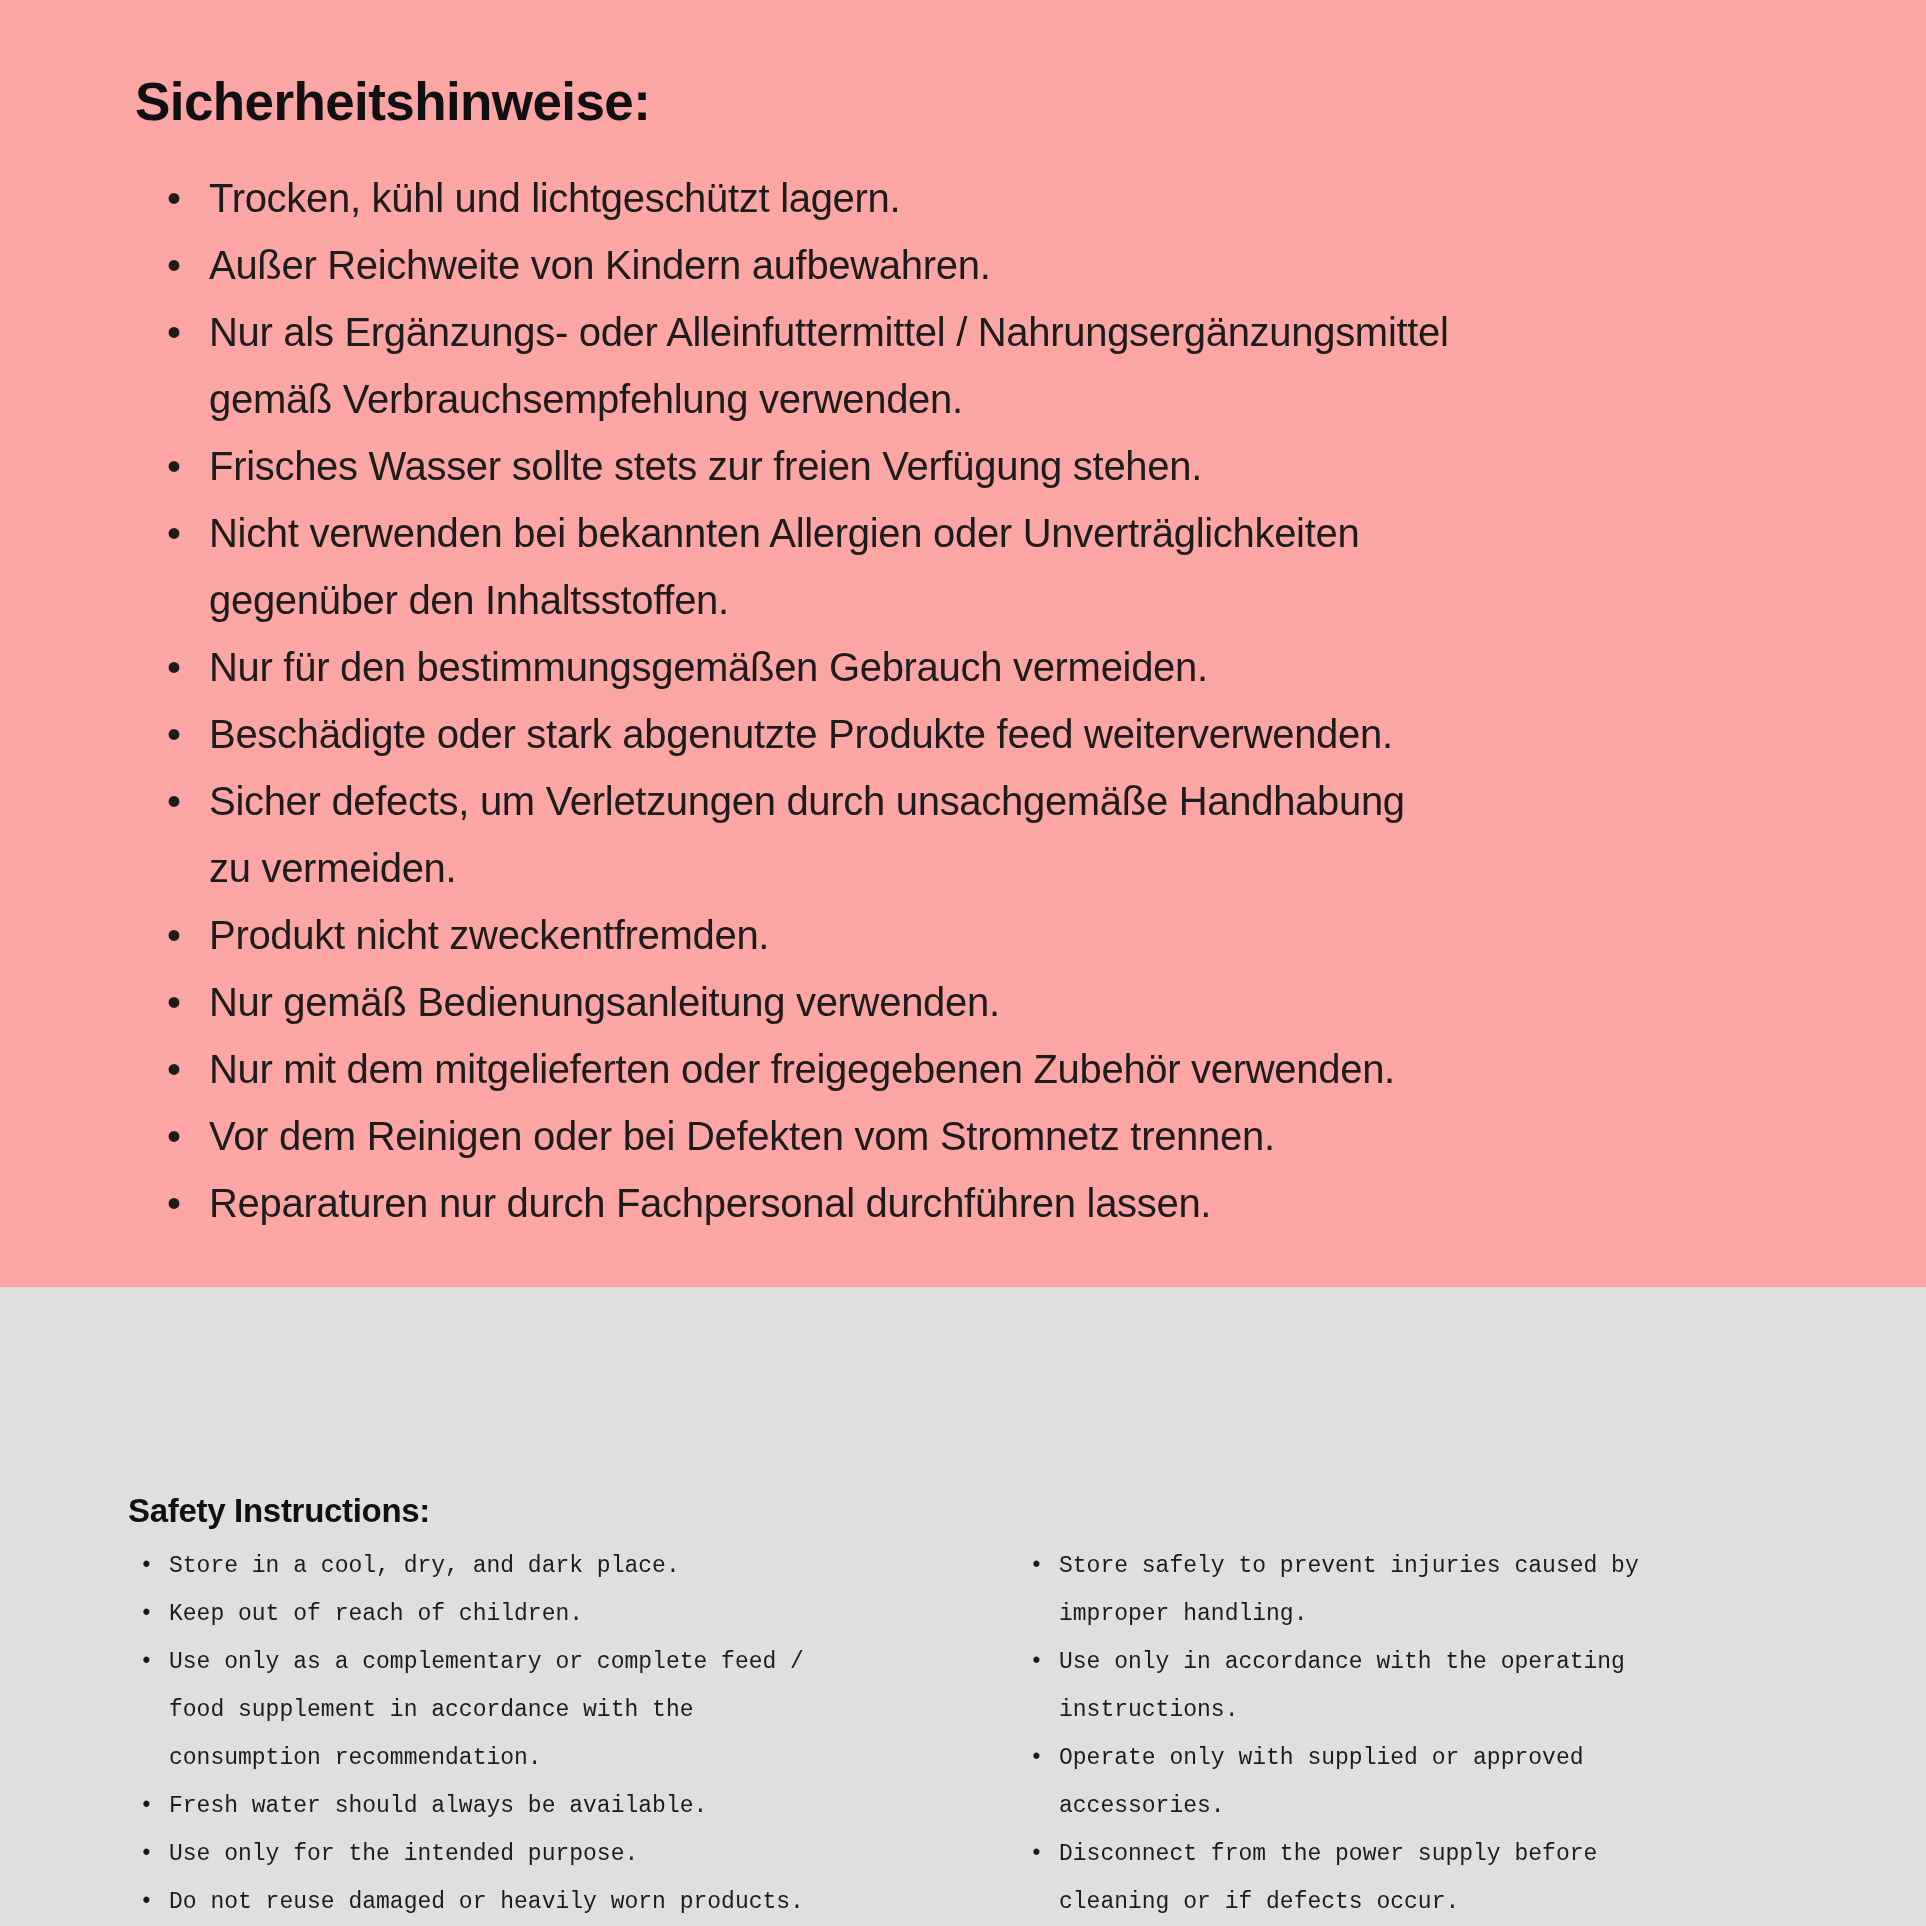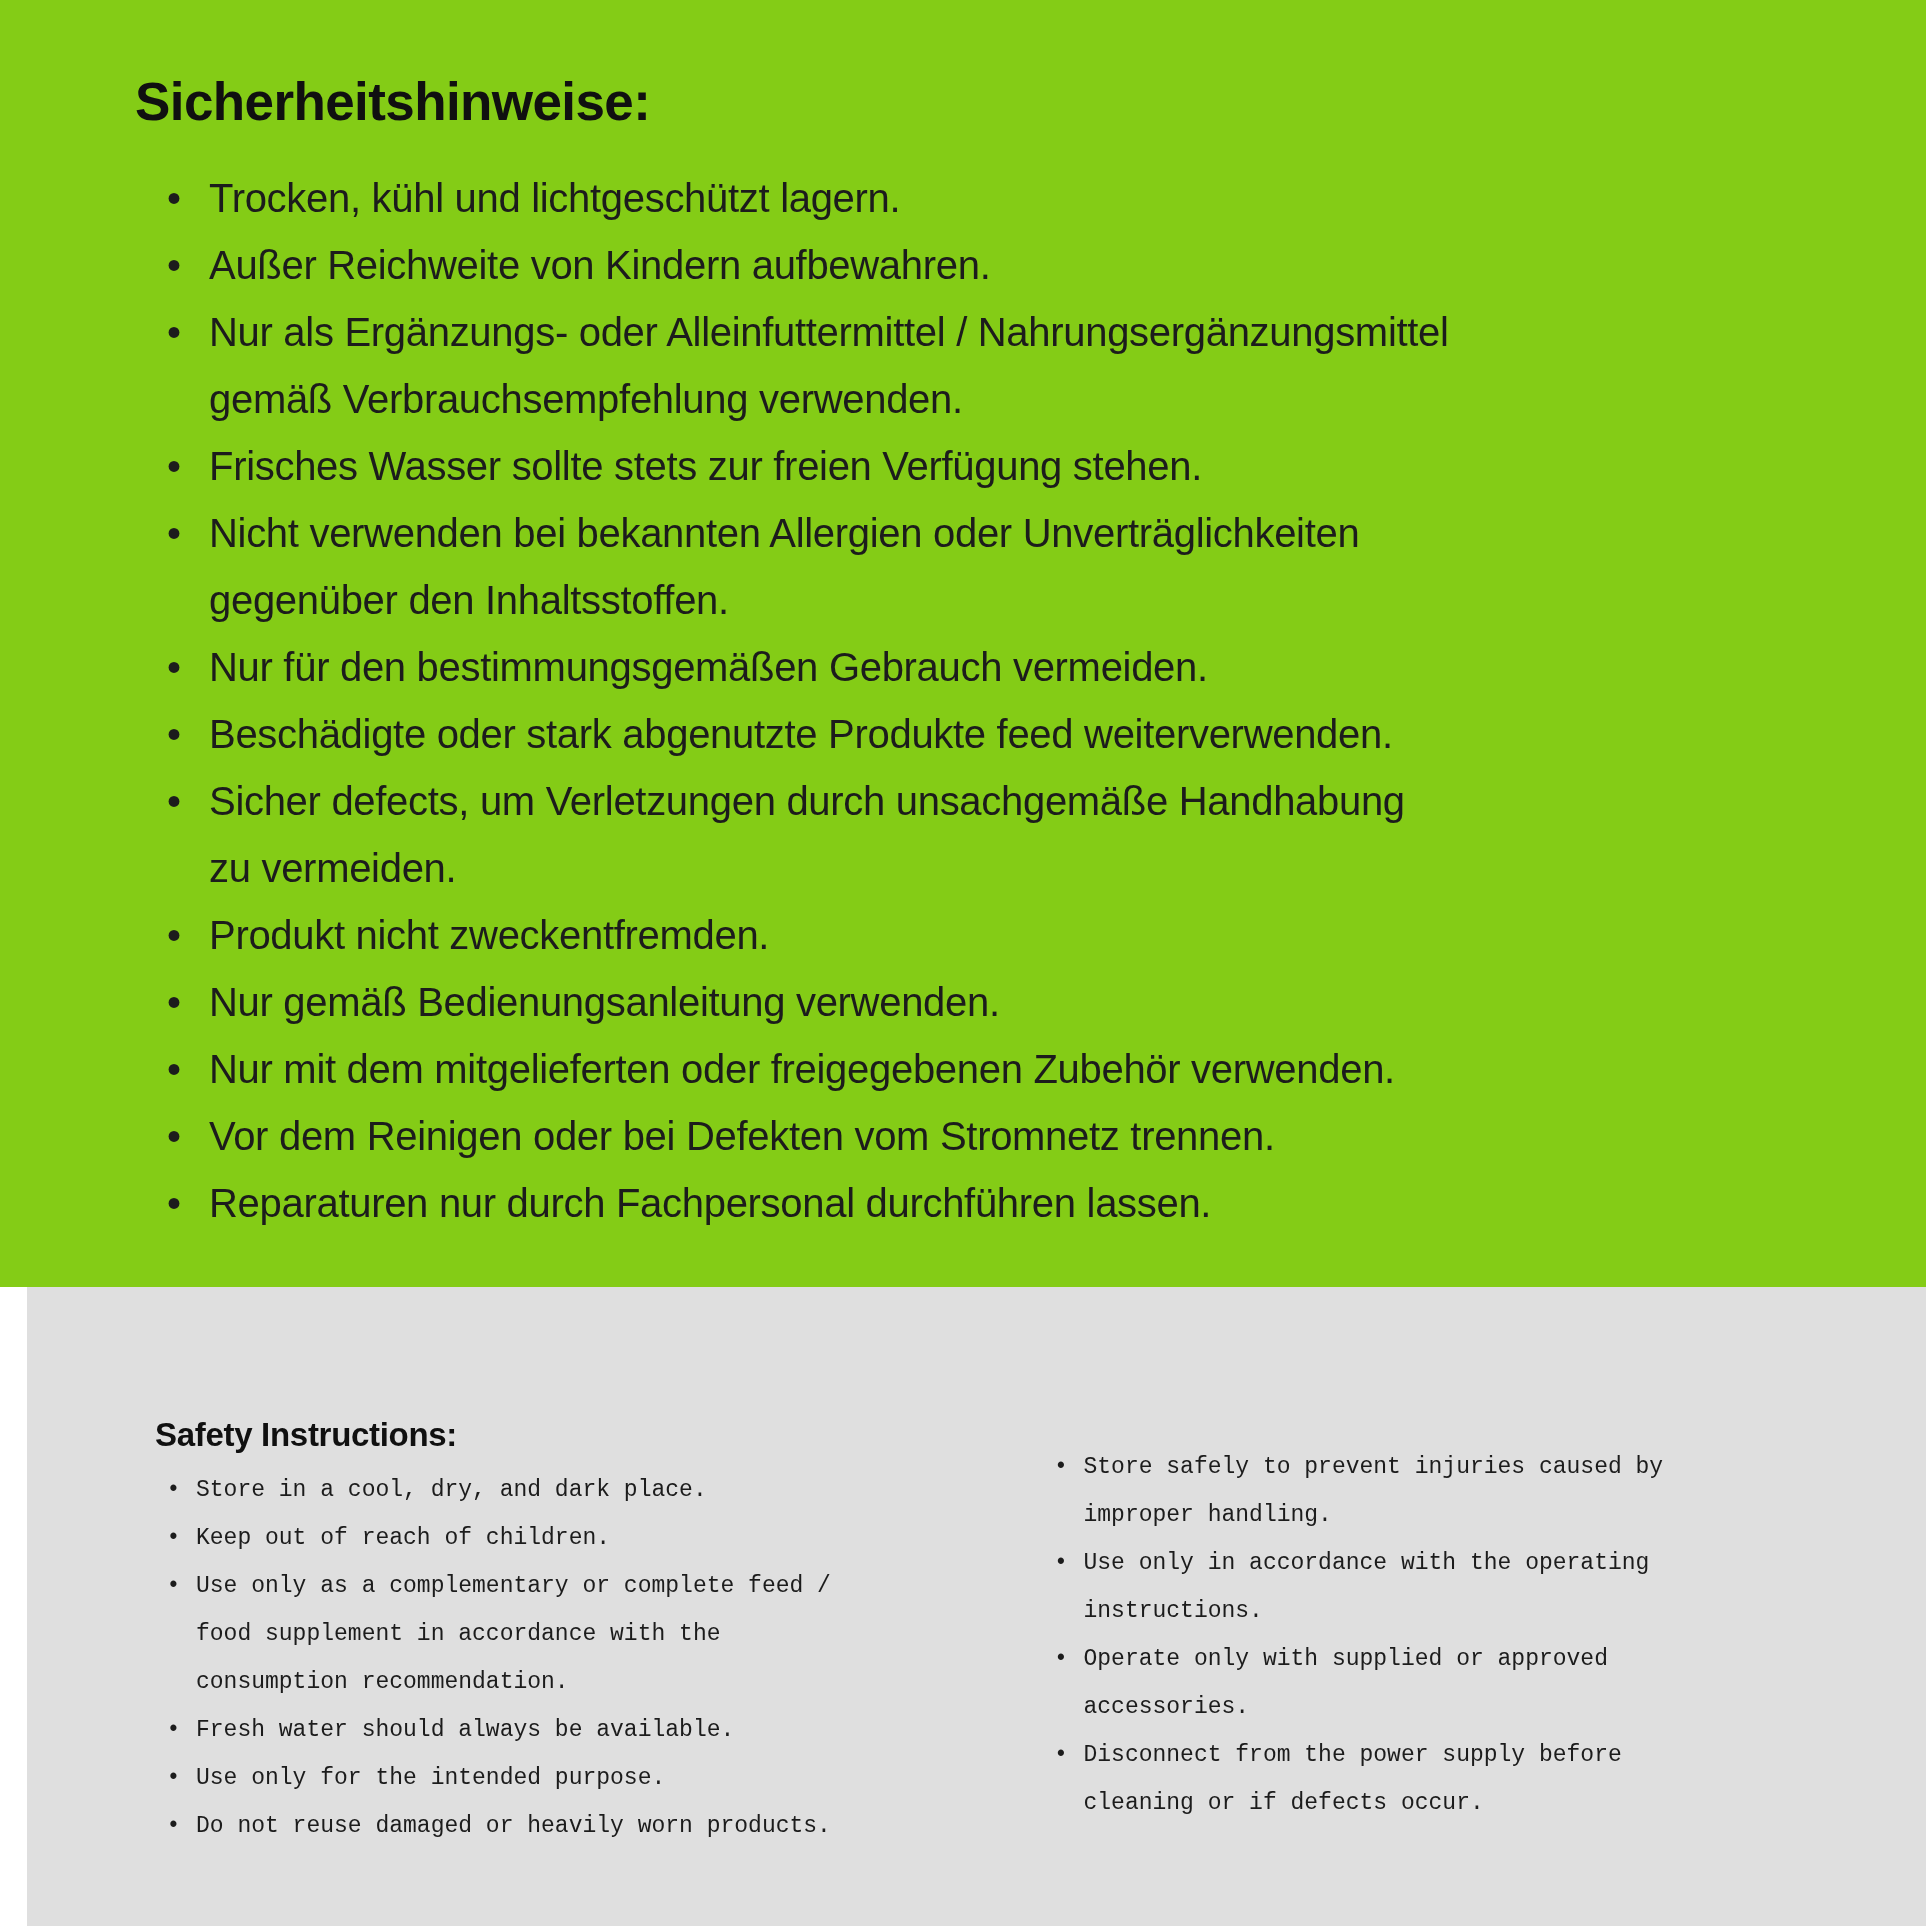--- a/index.html
+++ b/index.html
@@ -8,41 +8,41 @@
     background: #ffffff;
     font-family: "Liberation Sans", sans-serif;
     color: #1e1e1e;
   }
   .page { width: 1926px; height: 1926px; display: flex; flex-direction: column; overflow: hidden; }
 
   
   .section-german {
     height: 1287px; box-sizing: border-box;
     padding: 71px 58px 0 135px;
-    background: #84cc16;
+    background: #fca5a5;
   }
   .german-title {
     font-size: 53px; font-weight: 700; color: #101010;
     margin: 0 0 33px 0; letter-spacing: -0.6px;
   }
   ul.bullet-list { list-style: none; margin: 0; padding: 0; }
   .section-german li {
     position: relative; padding-left: 74px;
     font-size: 40px; line-height: 67px;
     white-space: pre-line; letter-spacing: -0.3px; color: #1c1c1c;
   }
   .section-german li::before {
     content: "\2022"; position: absolute; left: 32px; top: 0; color: #1c1c1c;
   }
 
   
   .section-english {
     flex: 1; background: #dfdfdf; box-sizing: border-box;
     padding: 53px 45px 0 128px;
-    display: flex; align-items: center; margin-left: 27px;
+    display: flex; align-items: flex-end;
   }
   .col-left { width: 867px; }
   .col-right { width: 841px; margin-left: 23px; padding-top: 3.9px; }
   .english-title {
     font-size: 33px; font-weight: 700; color: #101010;
     margin: 0 0 11.6px 0; letter-spacing: -0.3px;
   }
   .section-english li {
     position: relative; padding-left: 41px;
     font-size: 23px; line-height: 48px;

